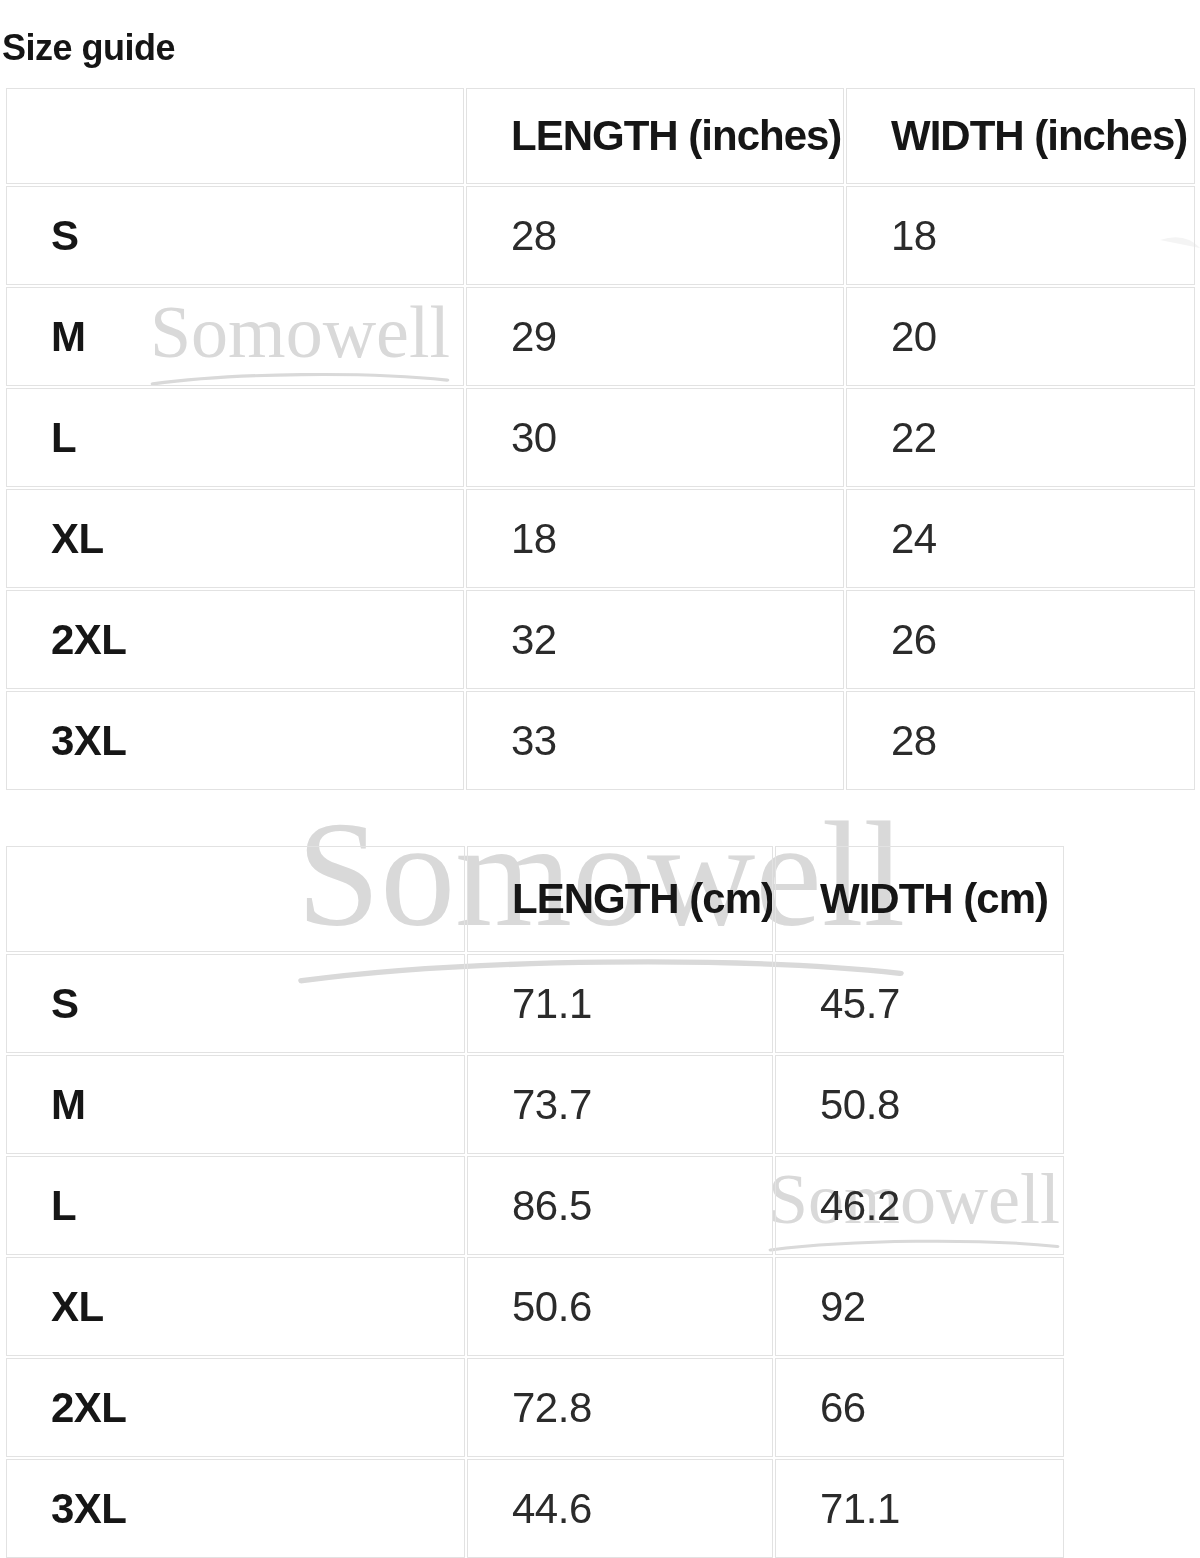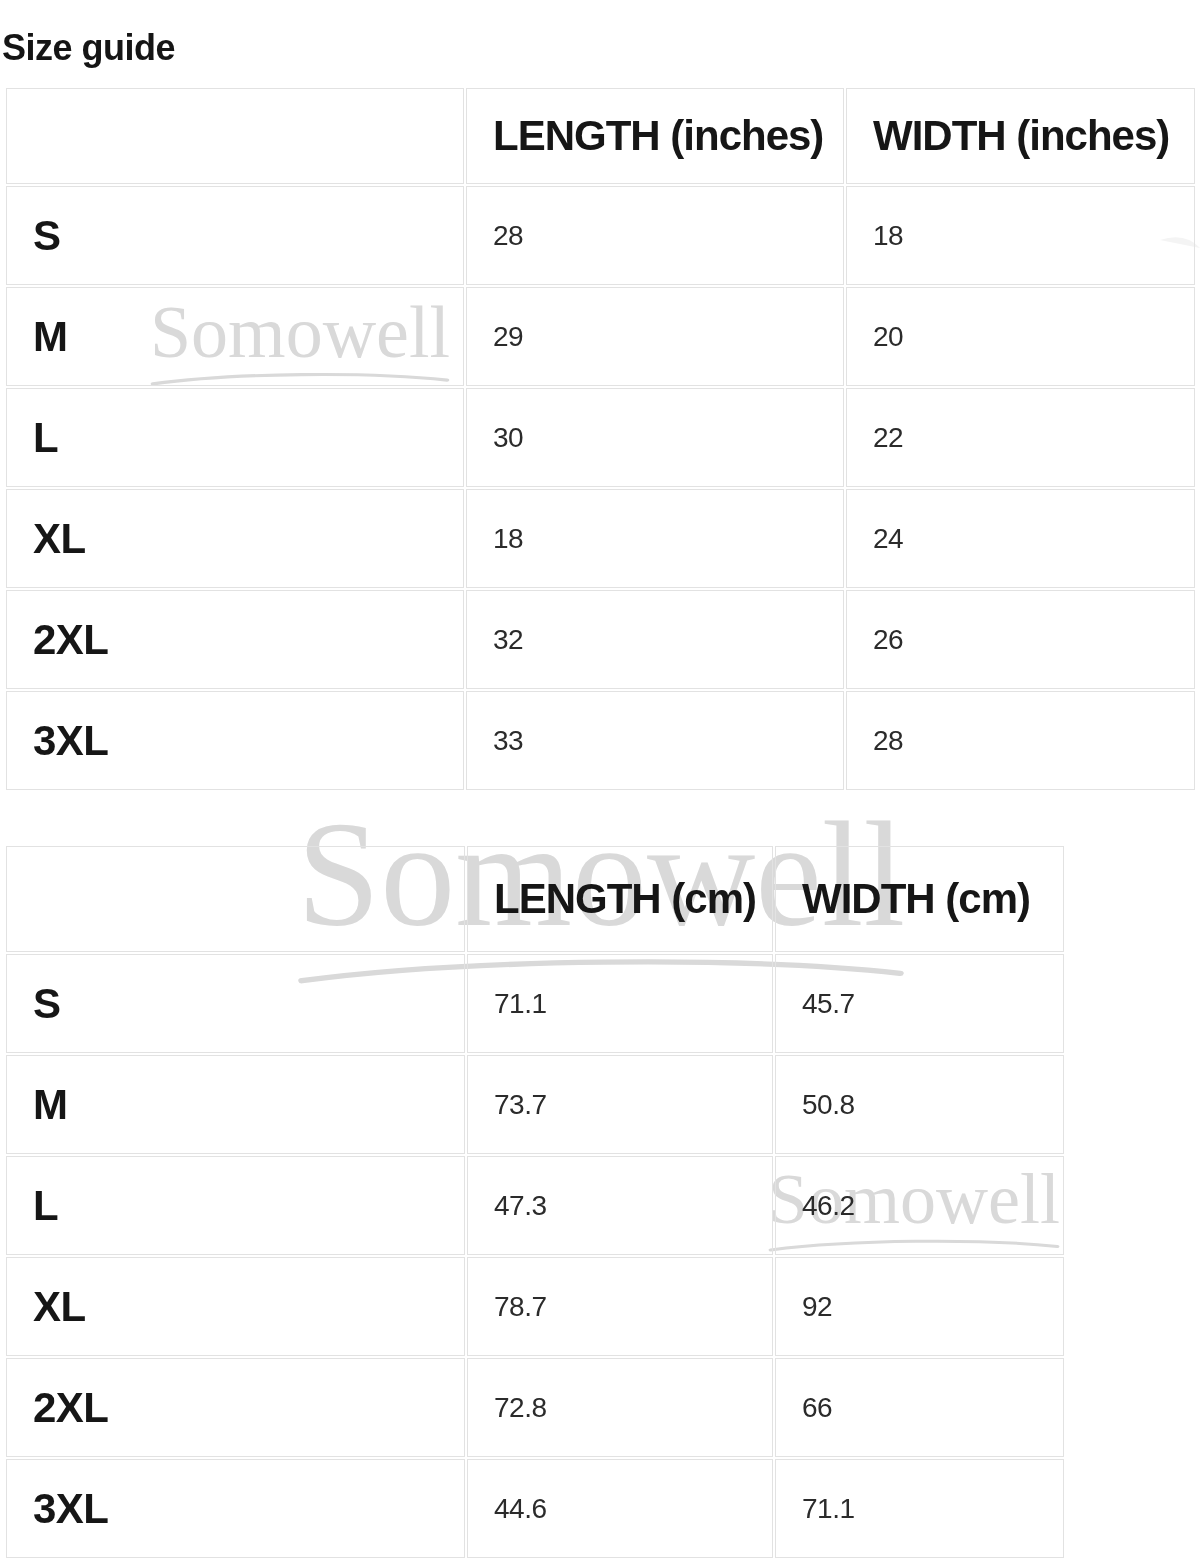--- a/index.html
+++ b/index.html
@@ -44,40 +44,40 @@
     position:absolute;z-index:2;
     border-collapse:separate;border-spacing:2px;
     table-layout:fixed;
     background:transparent;
   }
   table.size-table th, table.size-table td{
     border:1px solid #e2e2e2;
     background:transparent;
     vertical-align:middle;
     text-align:left;
-    padding:0 10px 0 26px;
+    padding:0 10px 0 44px;
     overflow:hidden;
   }
   .t-inches{left:4px;top:86px;width:1193px;}
   .t-cm{left:4px;top:844px;width:1062px;}
 
   .t-inches th{height:94px;}
   .t-cm th{height:104px;}
   table.size-table td{height:97px;}
 
   th.col-header{
     font-size:42px;font-weight:bold;color:#161616;
     letter-spacing:-1px;white-space:nowrap;
   }
   td.size-cell{
     font-size:42px;font-weight:bold;color:#161616;
     letter-spacing:-0.5px;
   }
   td.value-cell{
-    font-size:28px;font-weight:normal;color:#2b2b2b;
+    font-size:42px;font-weight:normal;color:#2b2b2b;
     letter-spacing:-0.5px;
   }
 </style>
 </head>
 <body>
 
 <div class="page">
 
   <h1 class="page-title">Size guide</h1>
 
@@ -174,26 +174,26 @@
         <td class="value-cell">71.1</td>
         <td class="value-cell">45.7</td>
       </tr>
       <tr>
         <td class="size-cell">M</td>
         <td class="value-cell">73.7</td>
         <td class="value-cell">50.8</td>
       </tr>
       <tr>
         <td class="size-cell">L</td>
-        <td class="value-cell">47.3</td>
+        <td class="value-cell">86.5</td>
         <td class="value-cell">46.2</td>
       </tr>
       <tr>
         <td class="size-cell">XL</td>
-        <td class="value-cell">78.7</td>
+        <td class="value-cell">50.6</td>
         <td class="value-cell">92</td>
       </tr>
       <tr>
         <td class="size-cell">2XL</td>
         <td class="value-cell">72.8</td>
         <td class="value-cell">66</td>
       </tr>
       <tr>
         <td class="size-cell">3XL</td>
         <td class="value-cell">44.6</td>

